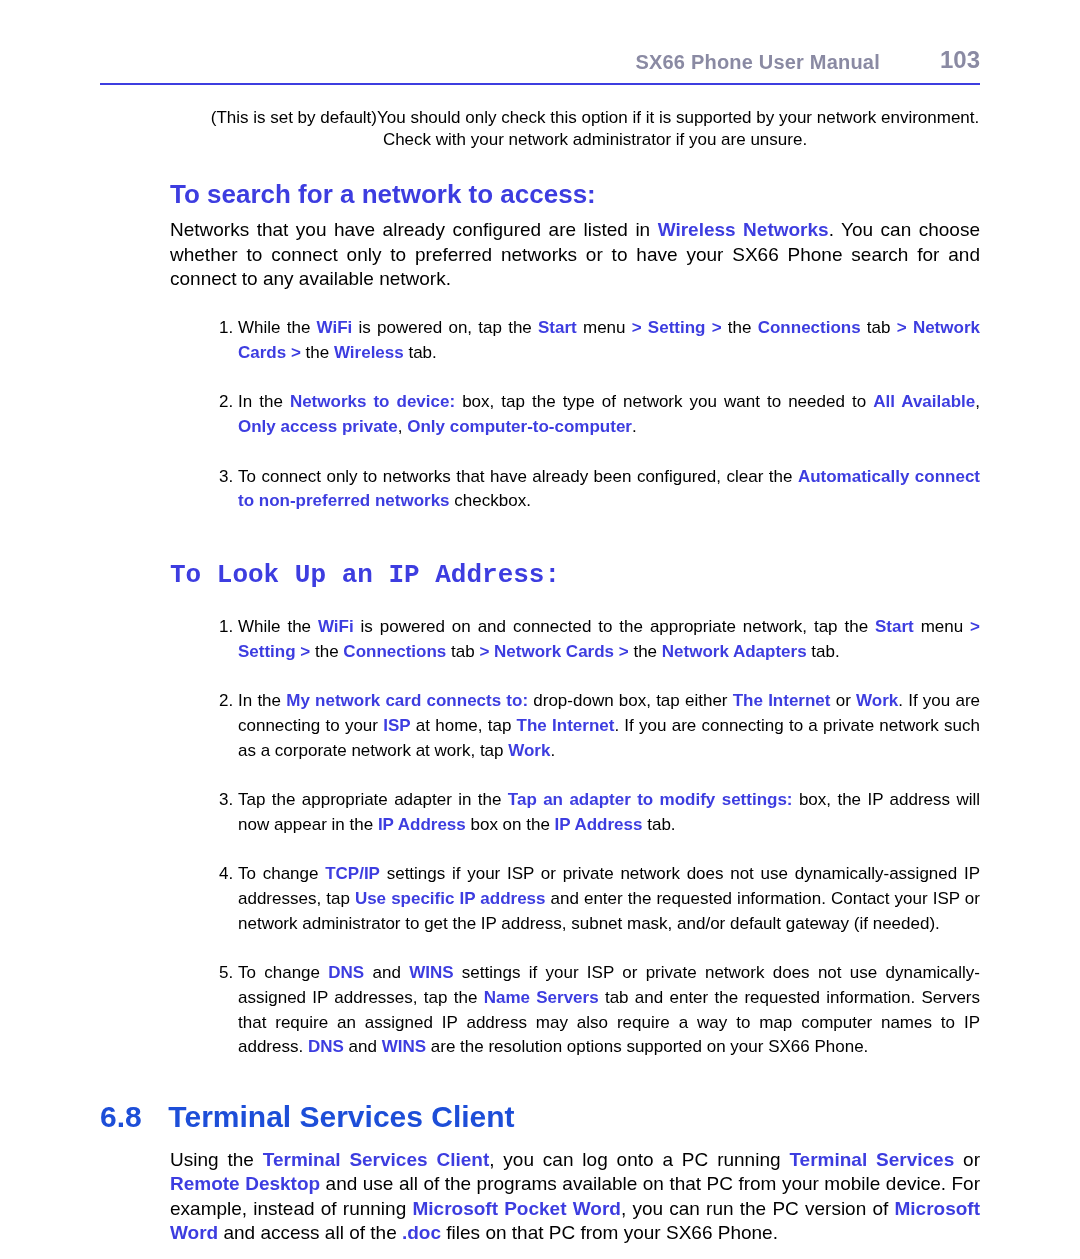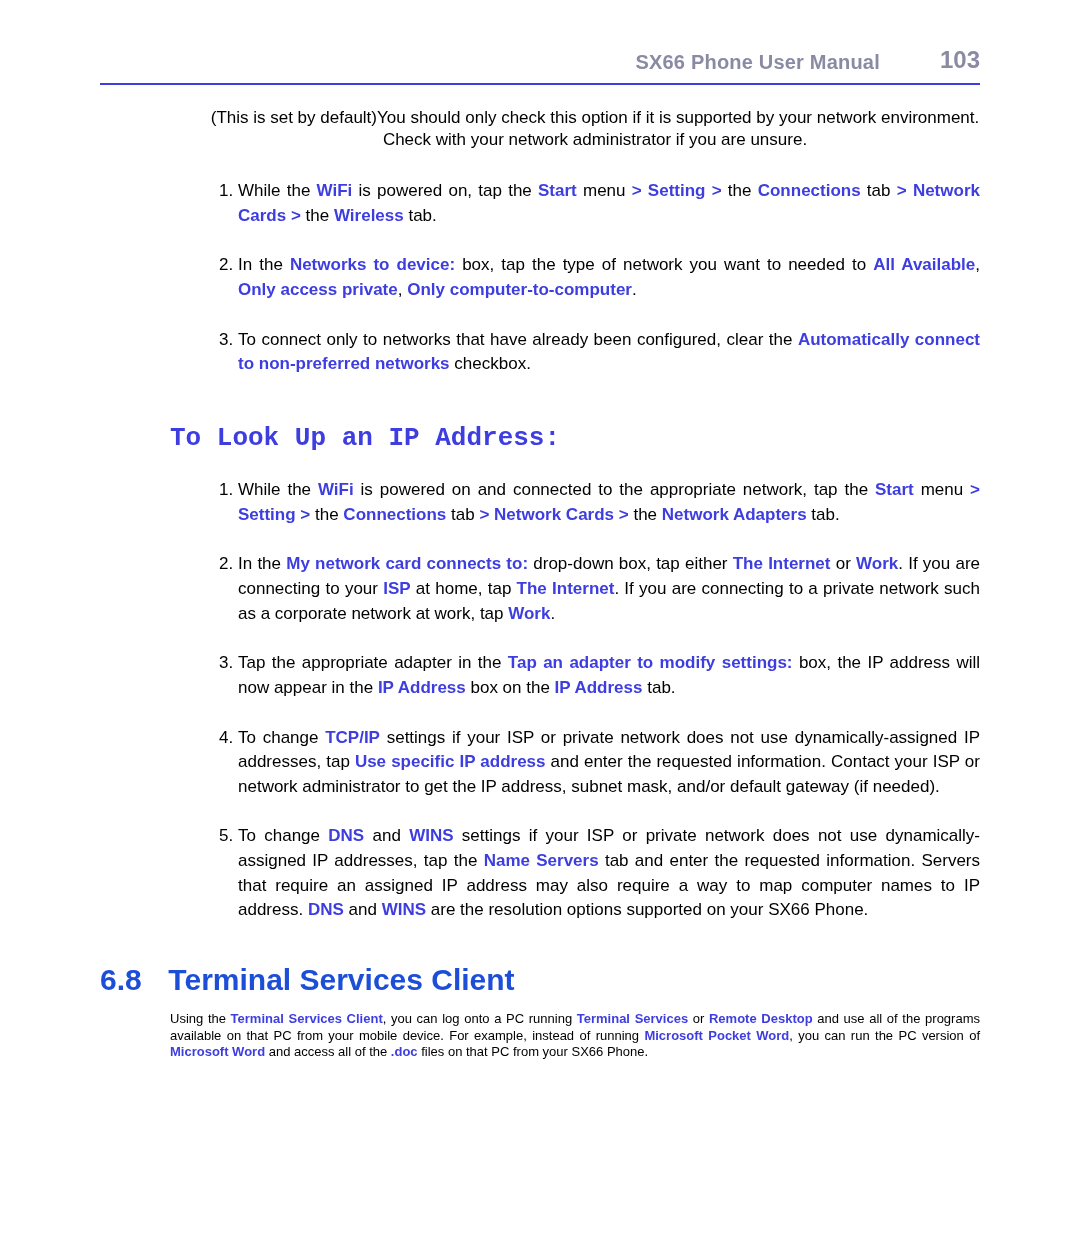--- a/index.html
+++ b/index.html
@@ -55,21 +55,21 @@
     display: inline-block;
     width: 60px;
   }
   p.body {
     font-size: 19px;
     line-height: 1.28;
     margin: 0 0 14px 70px;
     text-align: justify;
   }
   p.body2 {
-    font-size: 13px;
+    font-size: 19px;
     line-height: 1.28;
     margin: 0 0 4px 70px;
     text-align: justify;
   }
   ol.steps {
     list-style: decimal;
     margin: 10px 0 16px 110px;
     padding: 0 0 0 28px;
     font-size: 17px;
   }
@@ -89,21 +89,25 @@
 
 <div class="page">
 
   <div class="header">
     <span class="title">SX66 Phone User Manual</span>
     <span class="pageno">103</span>
   </div>
 
   <p class="intro-note">(This is set by default)You should only check this option if it is supported by your network environment. Check with your network administrator if you are unsure.</p>
 
+  <h2 class="section-sub">To search for a network to access:</h2>
 
+  <p class="body">
+    <span>Networks that you have already configured are listed in </span><span class="kw">Wireless Networks</span><span>. You can choose whether to connect only to preferred networks or to have your SX66 Phone search for and connect to any available network.</span>
+  </p>
 
   <ol class="steps">
     <li>
       <span>While the </span><span class="kw">WiFi</span><span> is powered on, tap the </span><span class="kw">Start</span><span> menu </span><span class="kw">&gt; Setting &gt;</span><span> the </span><span class="kw">Connections</span><span> tab </span><span class="kw">&gt;</span><span> </span><span class="kw">Network Cards &gt;</span><span> the </span><span class="kw">Wireless</span><span> tab.</span>
     </li>
     <li>
       <span>In the </span><span class="kw">Networks to device:</span><span> box, tap the type of network you want to needed to </span><span class="kw">All Available</span><span>, </span><span class="kw">Only access private</span><span>, </span><span class="kw">Only computer-to-computer</span><span>.</span>
     </li>
     <li>
       <span>To connect only to networks that have already been configured, clear the </span><span class="kw">Automatically connect to non-preferred networks</span><span> checkbox.</span>

